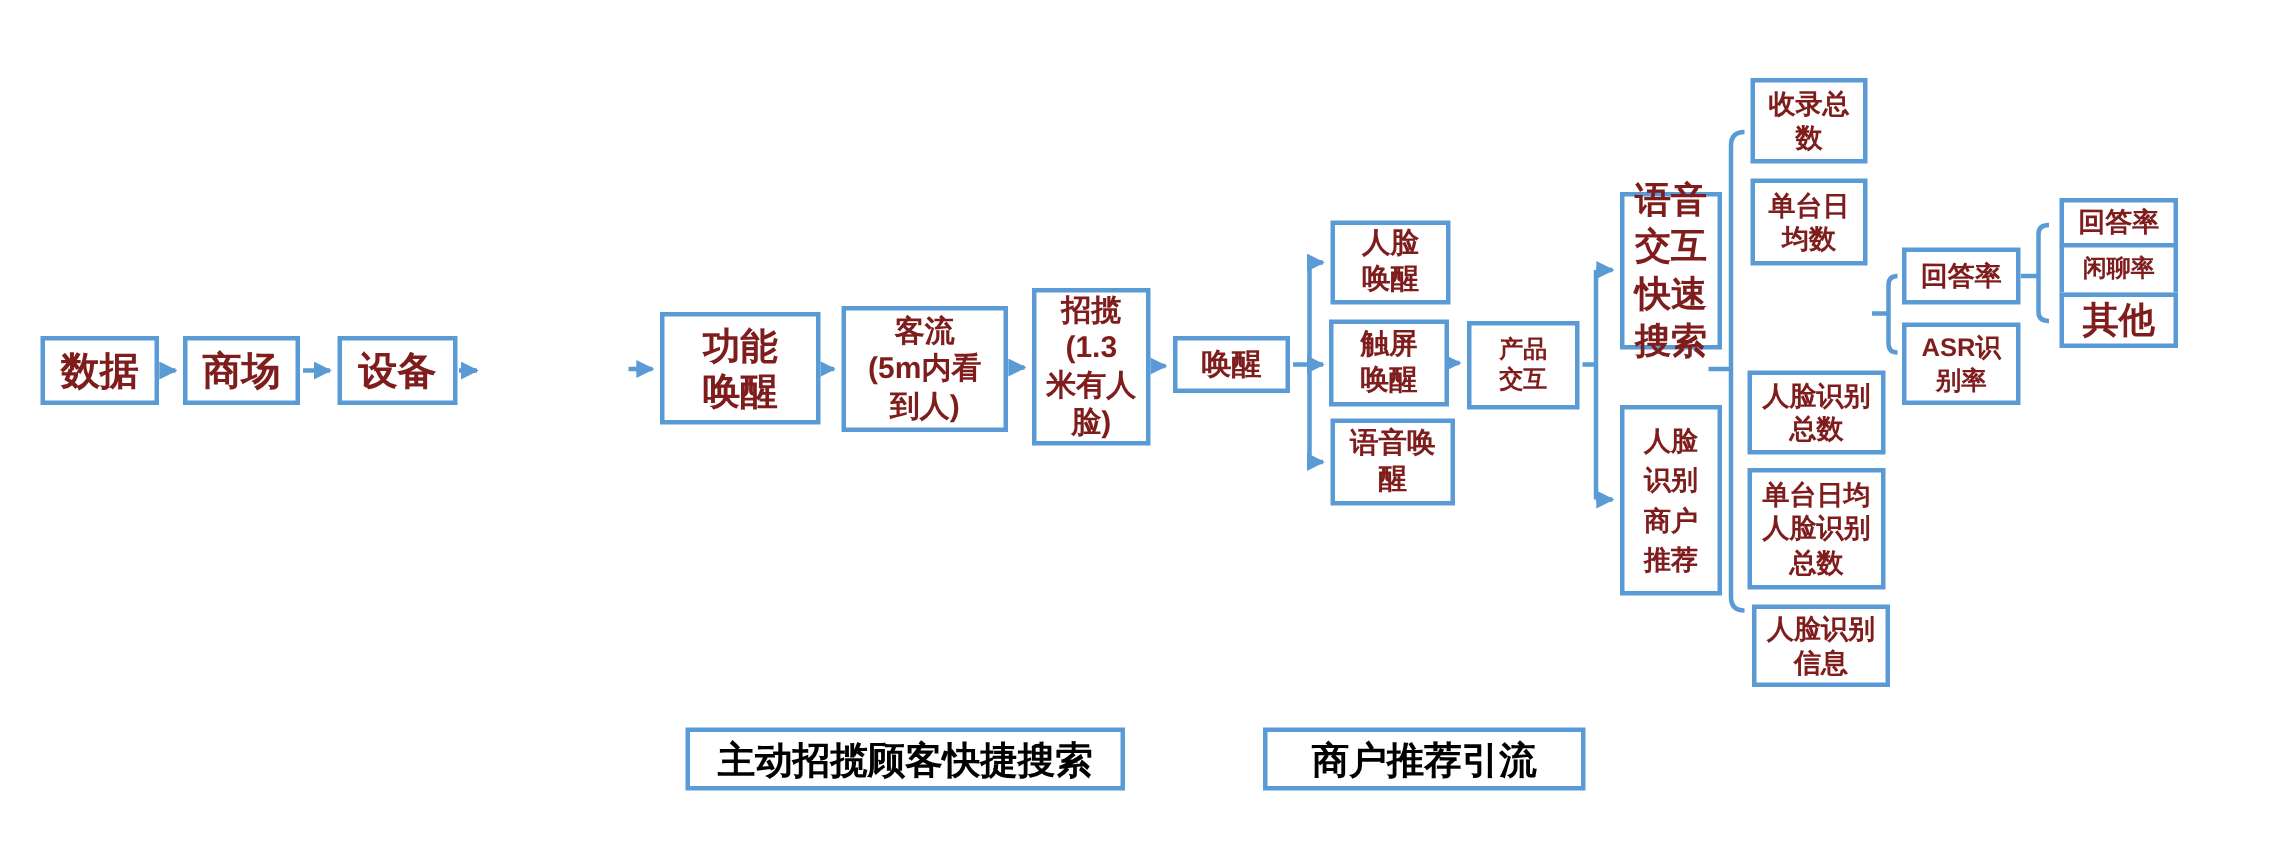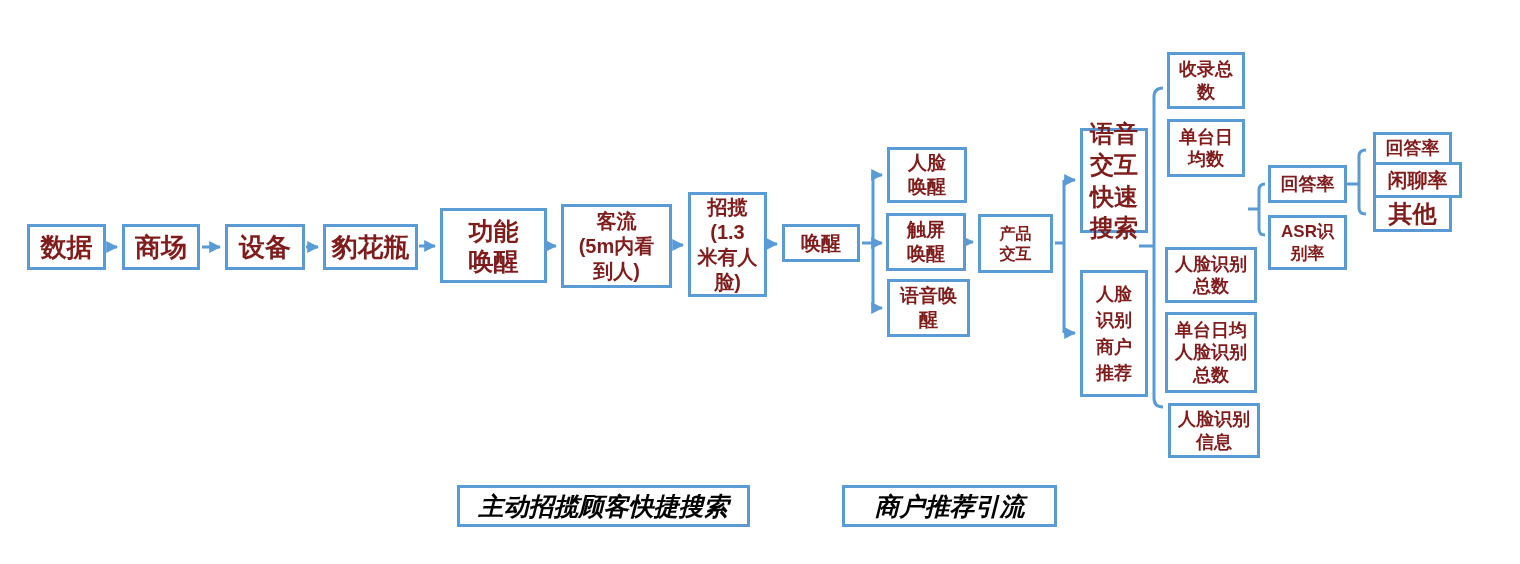--- a/index.html
+++ b/index.html
@@ -27,21 +27,20 @@
   .stage{
     position:absolute;
     box-sizing:border-box;
     border:3px solid #5B9BD5;
     background:#ffffff;
     color:#000000;
     font-weight:700;
     display:flex;align-items:center;justify-content:center;
     text-align:center;
     z-index:1;
-    font-style:italic;
   }
 </style>
 </head>
 <body>
 
 <div id="canvas">
 
   <svg id="connectors" viewBox="0 0 1520 564" xmlns="http://www.w3.org/2000/svg">
     <defs>
       <marker id="arw" viewBox="0 0 10 10" refX="9" refY="5" markerWidth="4" markerHeight="4" orient="auto-start-reverse">
@@ -73,21 +72,20 @@
 
       <path d="M1265,184 Q1259,184 1259,190 L1259,229 Q1259,235 1265,235 M1248,209 L1259,209"></path>
 
       <path d="M1366,150 Q1359,150 1359,156 L1359,208 Q1359,214 1366,214 M1347,184 L1359,184"></path>
     </g>
   </svg>
 
   <div class="node" style="left:27px;top:224px;width:79px;height:46px;font-size:26px">数据</div>
   <div class="node" style="left:122px;top:224px;width:78px;height:46px;font-size:26px">商场</div>
   <div class="node" style="left:225px;top:224px;width:80px;height:46px;font-size:26px">设备</div>
-  <div class="node" style="left:323px;top:224px;width:95px;height:46px;font-size:26px">豹花瓶</div>
   <div class="node" style="left:440px;top:208px;width:107px;height:75px;font-size:25px;line-height:1.2">功能
 唤醒</div>
   <div class="node" style="left:561px;top:204px;width:111px;height:84px;font-size:20px">客流
 (5m内看
 到人)</div>
   <div class="node" style="left:688px;top:192px;width:79px;height:105px;font-size:20px">招揽
 (1.3
 米有人
 脸)</div>
   <div class="node" style="left:782px;top:224px;width:78px;height:38px;font-size:20px">唤醒</div>
@@ -121,19 +119,19 @@
 人脸识别
 总数</div>
   <div class="node" style="left:1168px;top:403px;width:92px;height:55px;font-size:18px">人脸识别
 信息</div>
 
   <div class="node" style="left:1268px;top:165px;width:79px;height:38px;font-size:18px">回答率</div>
   <div class="node" style="left:1268px;top:215px;width:79px;height:55px;font-size:17px">ASR识
 别率</div>
 
   <div class="node" style="left:1373px;top:132px;width:79px;height:33px;font-size:18px">回答率</div>
-  <div class="node" style="left:1373px;top:162px;width:89px;height:36px;font-size:20px">闲聊率</div>
+  <div class="node" style="left:1373px;top:162px;width:79px;height:36px;font-size:16px">闲聊率</div>
   <div class="node" style="left:1373px;top:195px;width:79px;height:37px;font-size:24px">其他</div>
 
   <div class="stage" style="left:457px;top:485px;width:293px;height:42px;font-size:25px">主动招揽顾客快捷搜索</div>
   <div class="stage" style="left:842px;top:485px;width:215px;height:42px;font-size:25px">商户推荐引流</div>
 
 </div>
 
 </body></html>

